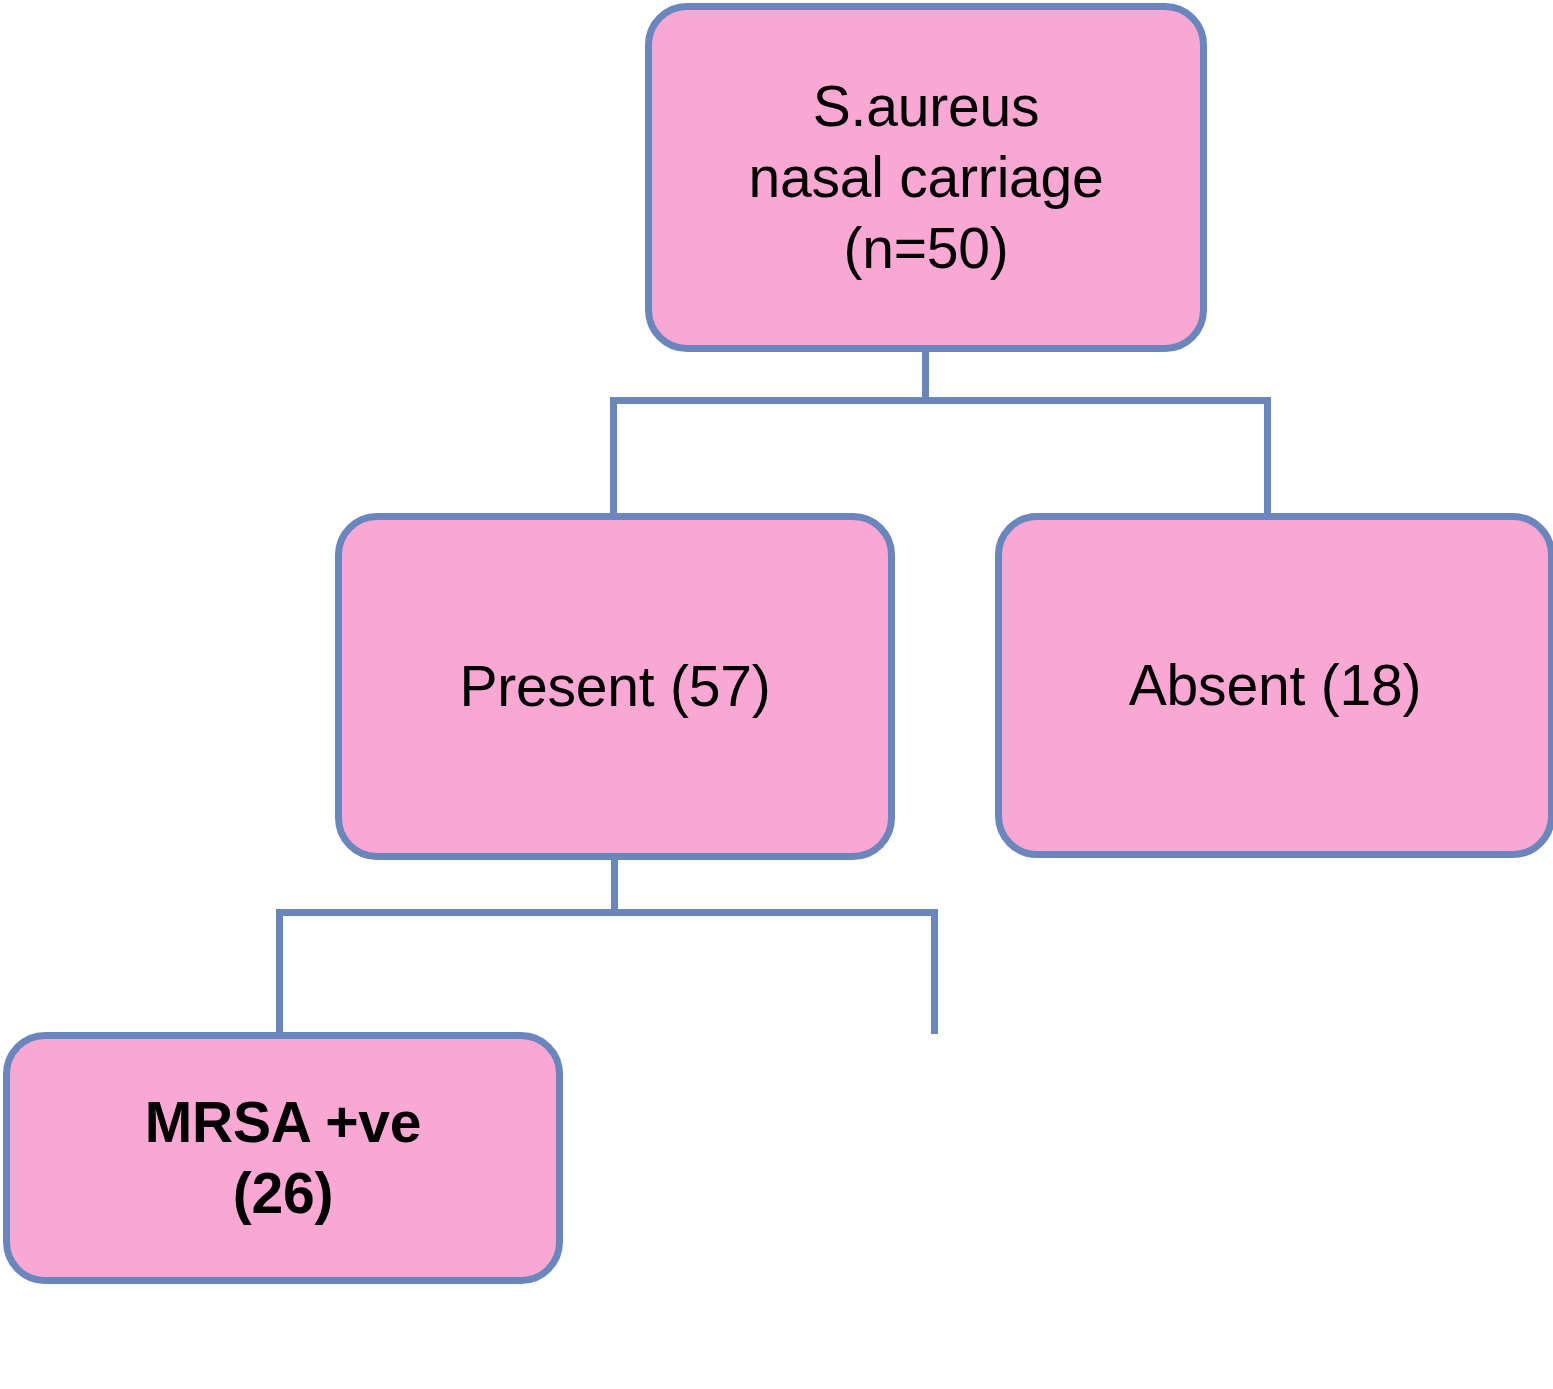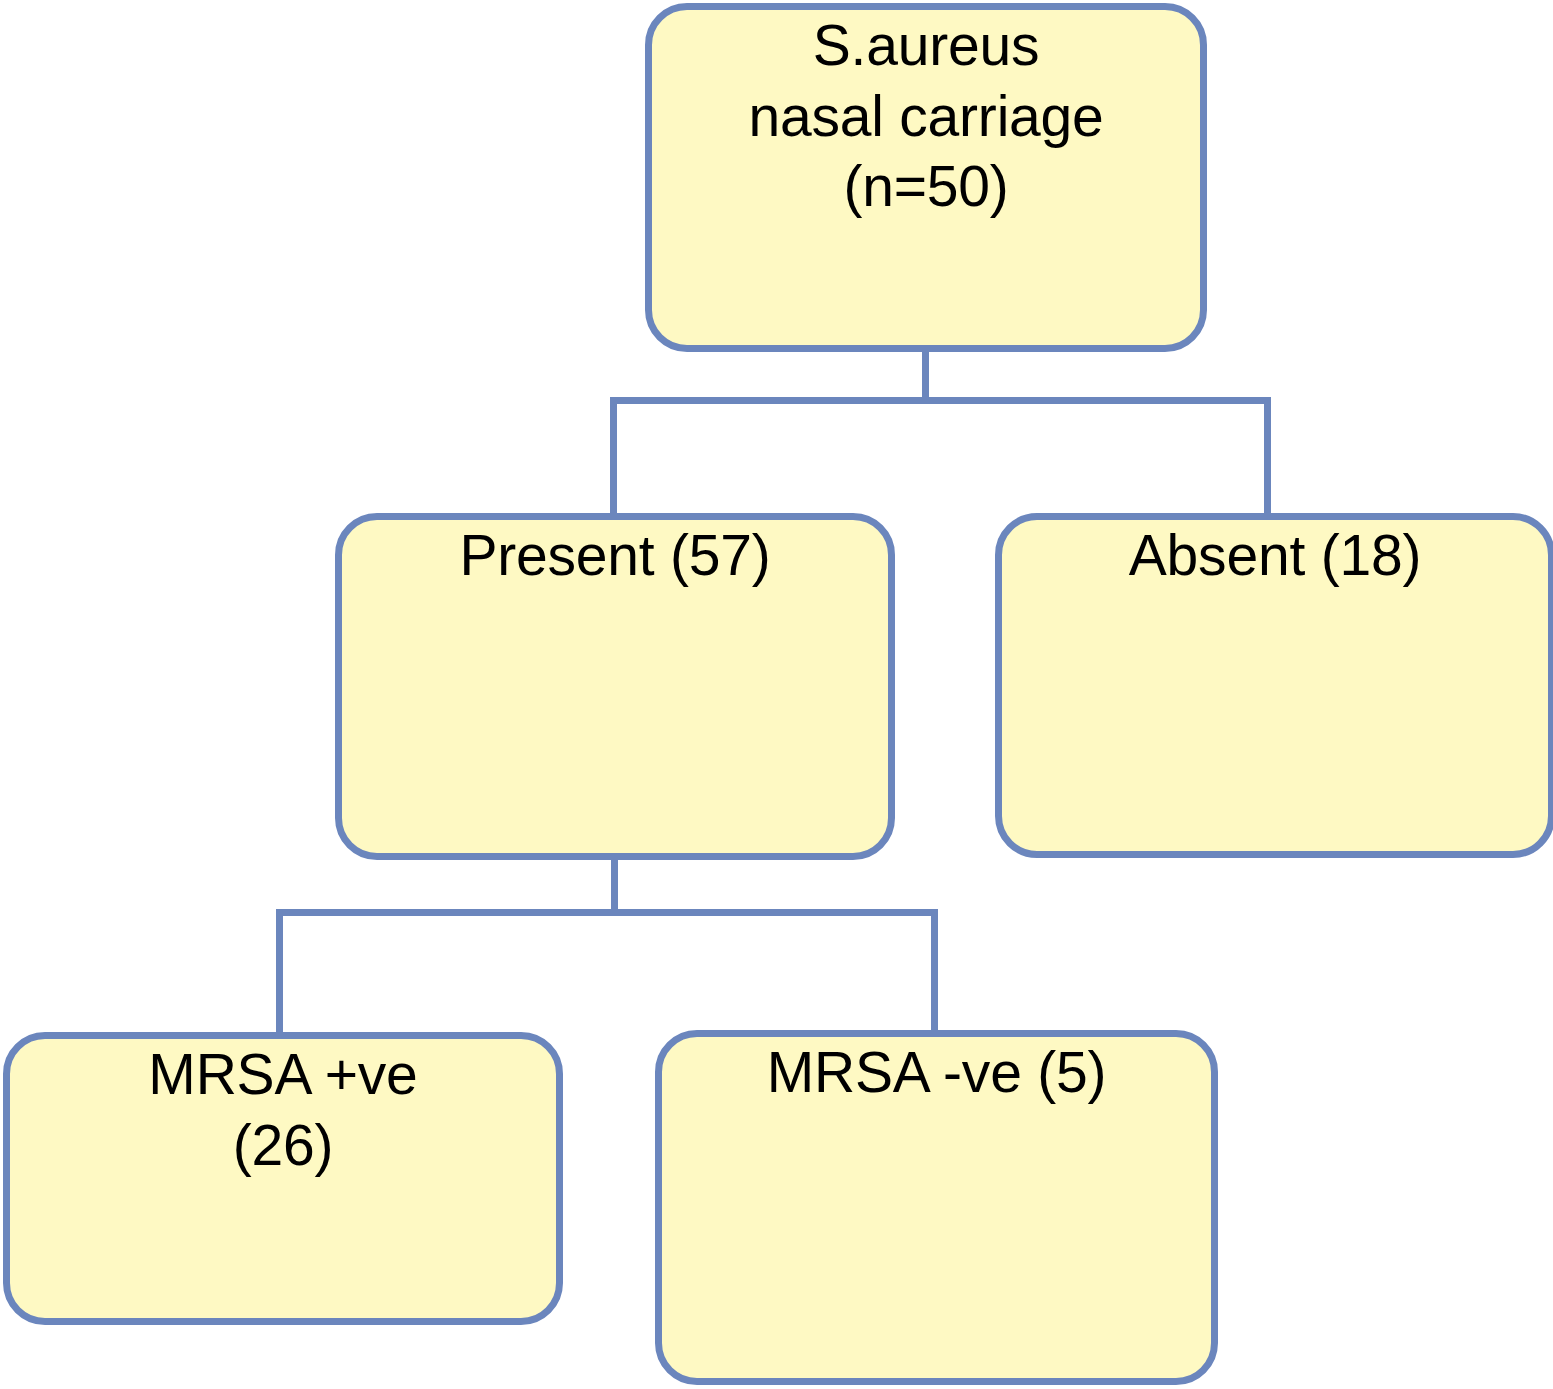--- a/index.html
+++ b/index.html
@@ -13,24 +13,25 @@
   #flowchart-root {
     position: relative;
     width: 1553px;
     height: 1389px;
     background: #ffffff;
     overflow: hidden;
   }
   .node {
     position: absolute;
     box-sizing: border-box;
-    background: #fef9c3;
+    background: #f9a8d4;
     border: 7px solid #6b86bd;
     border-radius: 42px;
     display: flex;
+    align-items: center;
     justify-content: center;
     text-align: center;
     color: #000000;
     z-index: 3;
   }
   .node-label {
     font-size: 57px;
     line-height: 1.24;
     color: #000000;
     white-space: pre-line;
@@ -53,21 +54,22 @@
   #node-absent {
     left: 995px;
     top: 513px;
     width: 560px;
     height: 345px;
   }
   #node-mrsa-pos {
     left: 3px;
     top: 1032px;
     width: 560px;
-    height: 293px;
+    height: 252px;
+    font-weight: bold;
   }
   #node-mrsa-neg {
     left: 655px;
     top: 1030px;
     width: 563px;
     height: 355px;
   }
 
   
   .conn {
@@ -117,17 +119,14 @@
 
   <div class="node" id="node-absent">
     <span class="node-label">Absent (18)</span>
   </div>
 
   <div class="node" id="node-mrsa-pos">
     <span class="node-label">MRSA +ve
 (26)</span>
   </div>
 
-  <div class="node" id="node-mrsa-neg">
-    <span class="node-label">MRSA -ve (5)</span>
-  </div>
 
 </div>
 
 </body></html>

